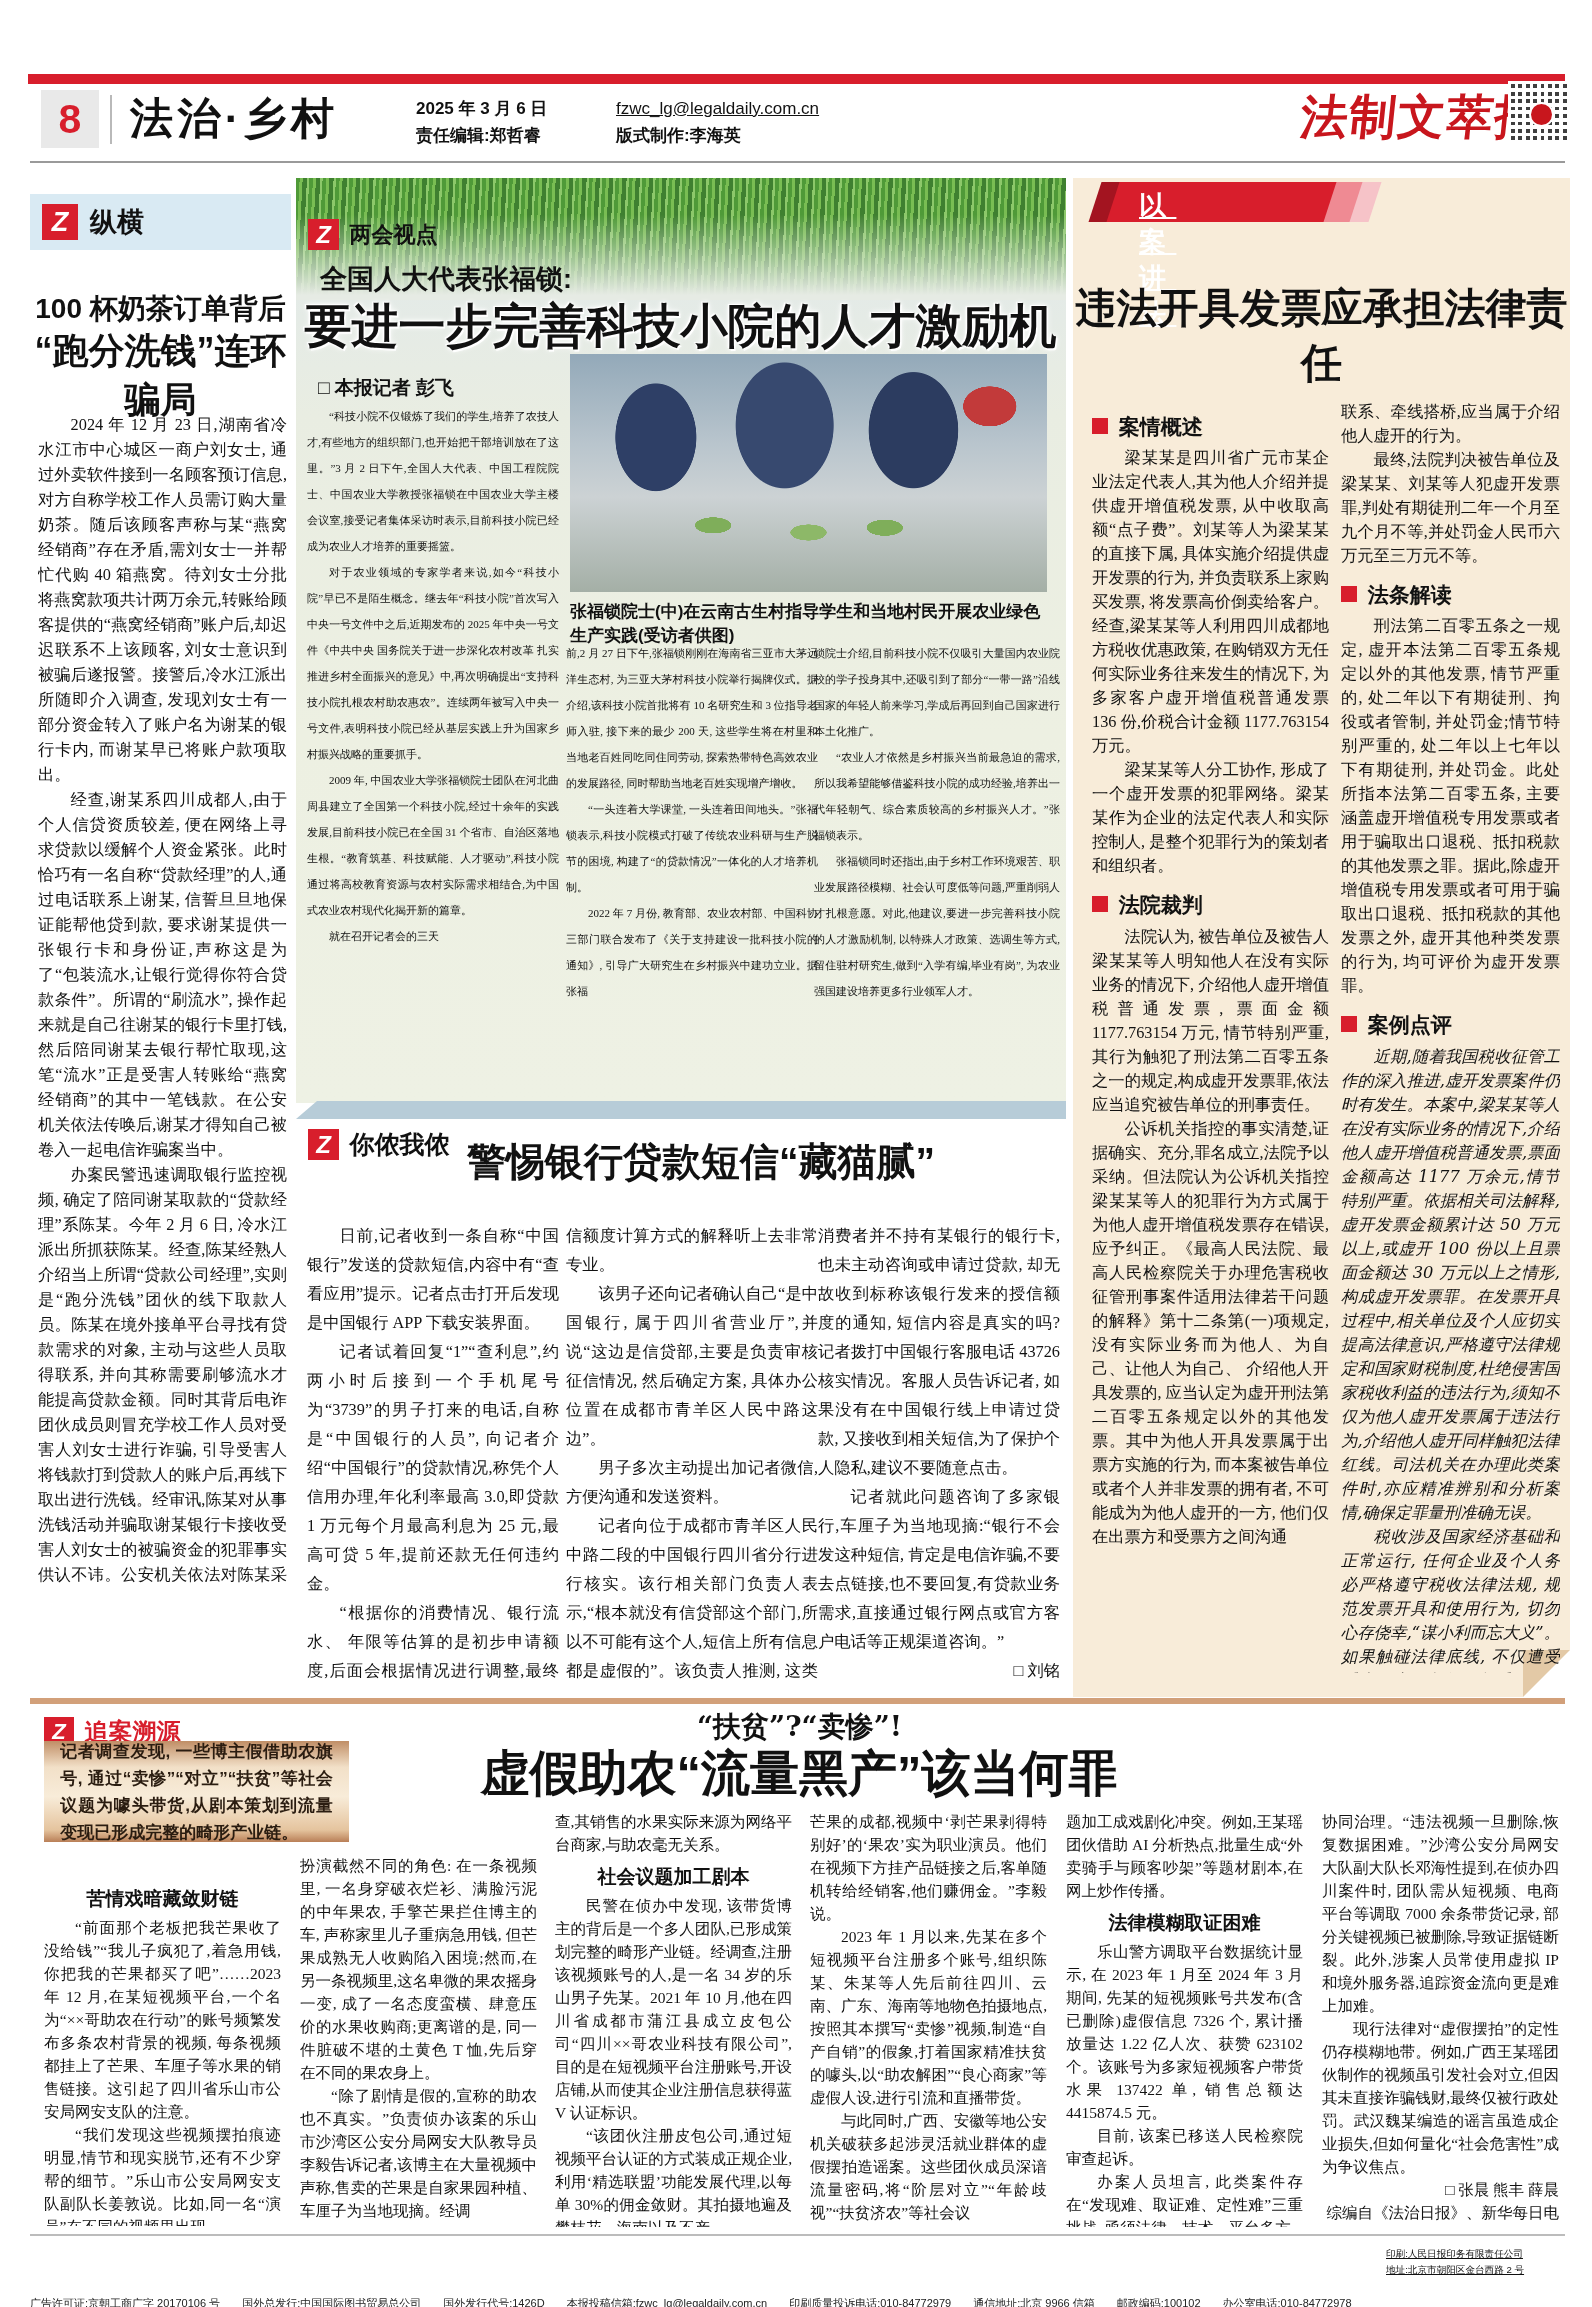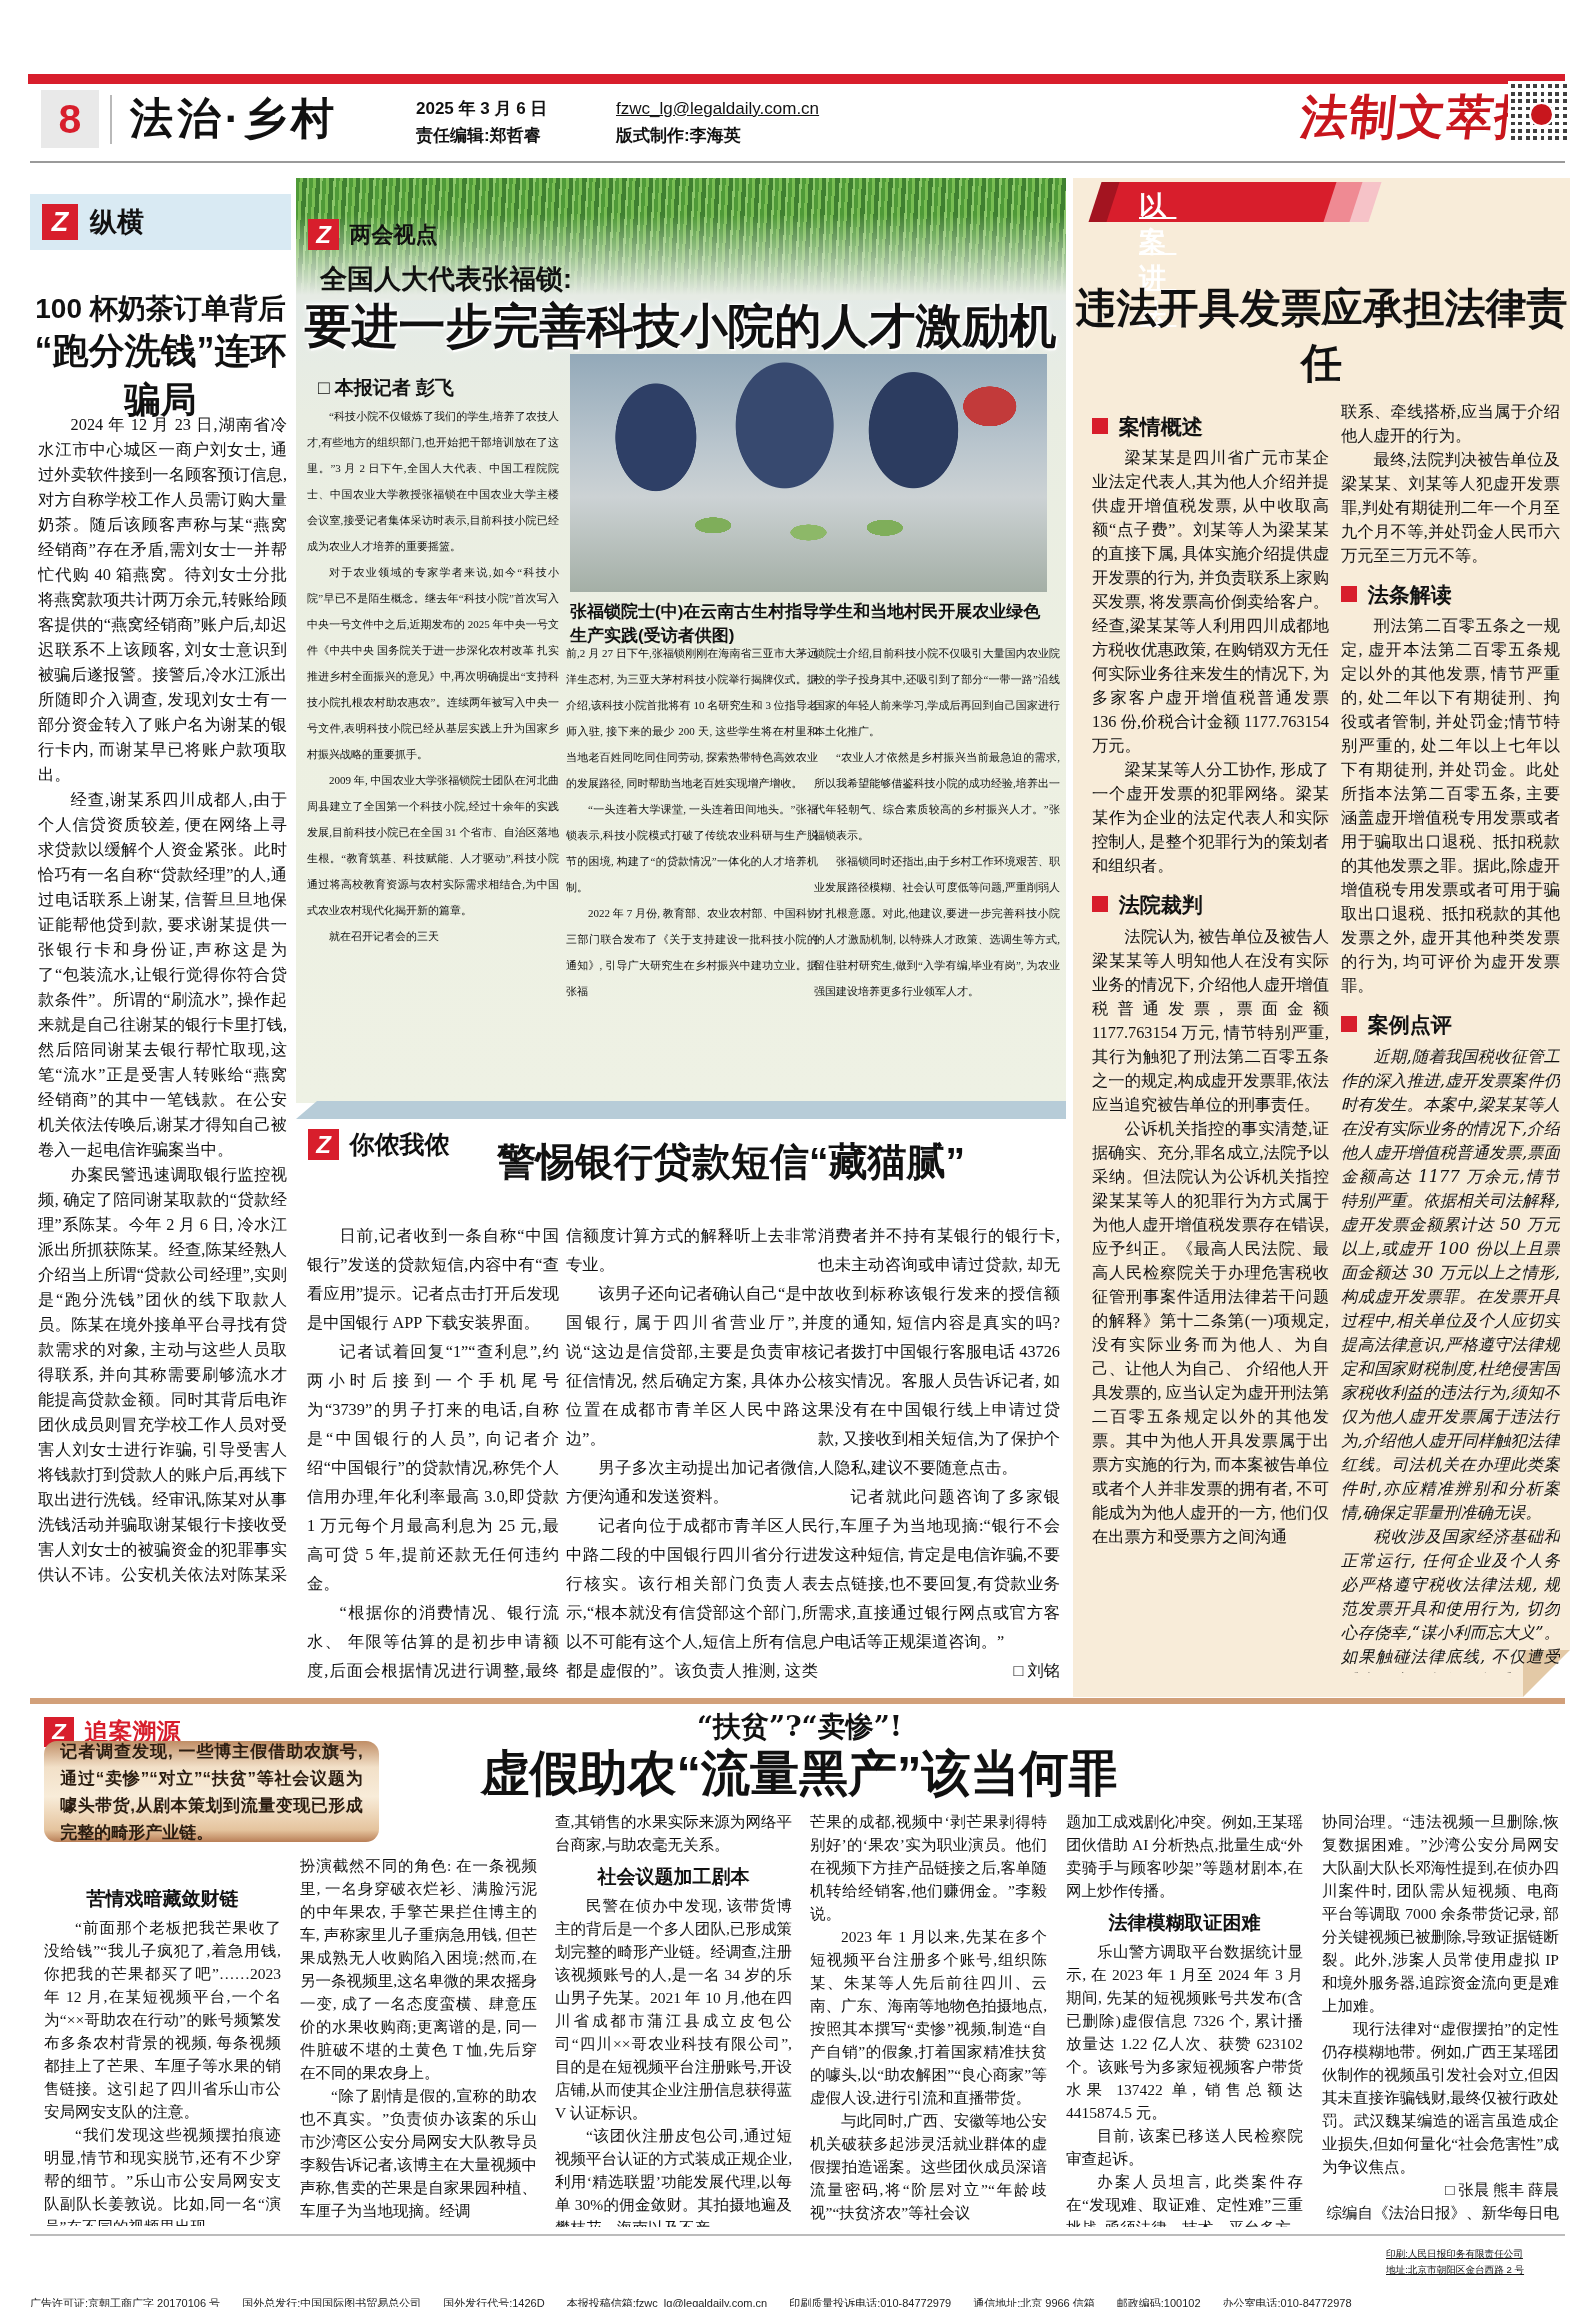--- a/index.html
+++ b/index.html
@@ -69,21 +69,21 @@
       radial-gradient(30px 13.3px at 50% 75%,#8db868 0 60%,transparent 61%),
       radial-gradient(30px 13.3px at 66% 73%,#7fae5a 0 60%,transparent 61%),
       linear-gradient(180deg,#93a9b9 0%,#b9c5cd 38%,#ccd2d4 60%,#a4afa6 100%);}
   .lh-caption{left:570px;top:600px;width:477px;font:bold 17px "Liberation Sans",sans-serif;line-height:24px;}
   .lh-col{font-size:11px;line-height:26px;}
   .nn-band{left:296px;top:1101px;width:770px;height:18px;background:#b7ccd8;
      clip-path:polygon(21px 0,100% 0,100% 100%,0 100%);}
   .nn-label{left:308px;top:1128px;}
   .nn-label .zlogo{width:31px;height:31px;font-size:24px;line-height:31px;}
   .nn-label .lbl{font:bold 25px "Liberation Sans",sans-serif;}
-  .nn-headline{left:420px;top:1135px;width:622px;text-align:center;font:bold 39px "Liberation Sans",sans-serif;}
+  .nn-headline{left:467px;top:1135px;width:622px;font:bold 39px "Liberation Sans",sans-serif;}
   .nn-col{font-size:16.3px;line-height:29px;}
   
   .card{left:1073px;top:178px;width:497px;height:1519px;background:#f8ecd9;}
   .card .dogear{position:absolute;right:0;bottom:0;width:0;height:0;
      border-left:47px solid #e3c9a6;border-bottom:47px solid #ffffff;}
   .ribbon-wrap{position:absolute;left:22px;top:4.4px;height:41px;}
   .ribbon{position:absolute;left:18px;top:0;width:222px;height:40px;background:#d81e2c;transform:skewX(-18deg);}
   .ribbon2{position:absolute;left:235px;top:0;width:27px;height:40px;background:#ef8a93;transform:skewX(-18deg);}
   .ribbon3{position:absolute;left:261px;top:0;width:19px;height:40px;background:#f6c3c8;transform:skewX(-18deg);}
   .ribbon-notch{position:absolute;left:0;top:0;width:19px;height:40px;background:#a31420;transform:skewX(-18deg);}
@@ -93,23 +93,23 @@
   .ya-col .subhead{font-size:21px;margin:15px 0 7.4px;}
   .ya-col .subhead::before{content:"";display:inline-block;width:16.3px;height:16.3px;background:#d81e2c;margin-right:10.4px;}
   .ya-col p.dp{font-family:"DejaVu Serif",serif;font-style:italic;}
   .tan-rule{left:30px;top:1698px;width:1535px;height:6px;background:#d2a07a;}
   
   .za-label{left:44px;top:1716px;}
   .za-label .zlogo{width:30px;height:30px;font-size:22px;line-height:30px;}
   .za-label .lbl{font:bold 24px "Liberation Sans",sans-serif;color:#d81e2c;}
   .za-kicker{left:518px;top:1708px;width:563px;text-align:center;font:bold 28px "DejaVu Serif",serif;}
   .za-headline{left:355px;top:1741px;width:888px;text-align:center;font:bold 49px "Liberation Sans",sans-serif;}
-  .za-intro{left:44px;top:1741px;width:335px;height:101px;
+  .za-intro{left:44px;top:1741px;width:305px;height:101px;
      background:linear-gradient(180deg,#c08e66 0,#f2e0c8 26%,#f8ecd9 55%,#e5c49e 88%,#b97f57 100%);
-     display:flex;align-items:center;border-radius:13px;}
+     display:flex;align-items:center;}
   .za-intro p{margin:0;padding:7.4px 16.3px;font:bold 17px "Liberation Sans",sans-serif;line-height:27px;text-align:justify;color:#2a1c10;}
   .za-col{font-size:15.5px;line-height:23px;}
   .za-col .subhead{font-size:19px;margin:9px 0 6px;text-align:center;}
   
   .foot-rule{left:30px;top:2234px;width:1535px;height:2.2px;background:#bcbcbc;}
   .foot-row{left:30px;top:2256px;width:1332px;display:flex;flex-wrap:nowrap;gap:22px;
      font:11px "Liberation Sans",sans-serif;color:#222;white-space:nowrap;overflow:hidden;margin-top:40px;}
   .foot-row .mail{text-decoration:underline;}
   .printer{left:1386px;top:2246px;width:182px;font:9.6px "Liberation Sans",sans-serif;line-height:16.3px;}
   .printer div{text-decoration:underline;}

